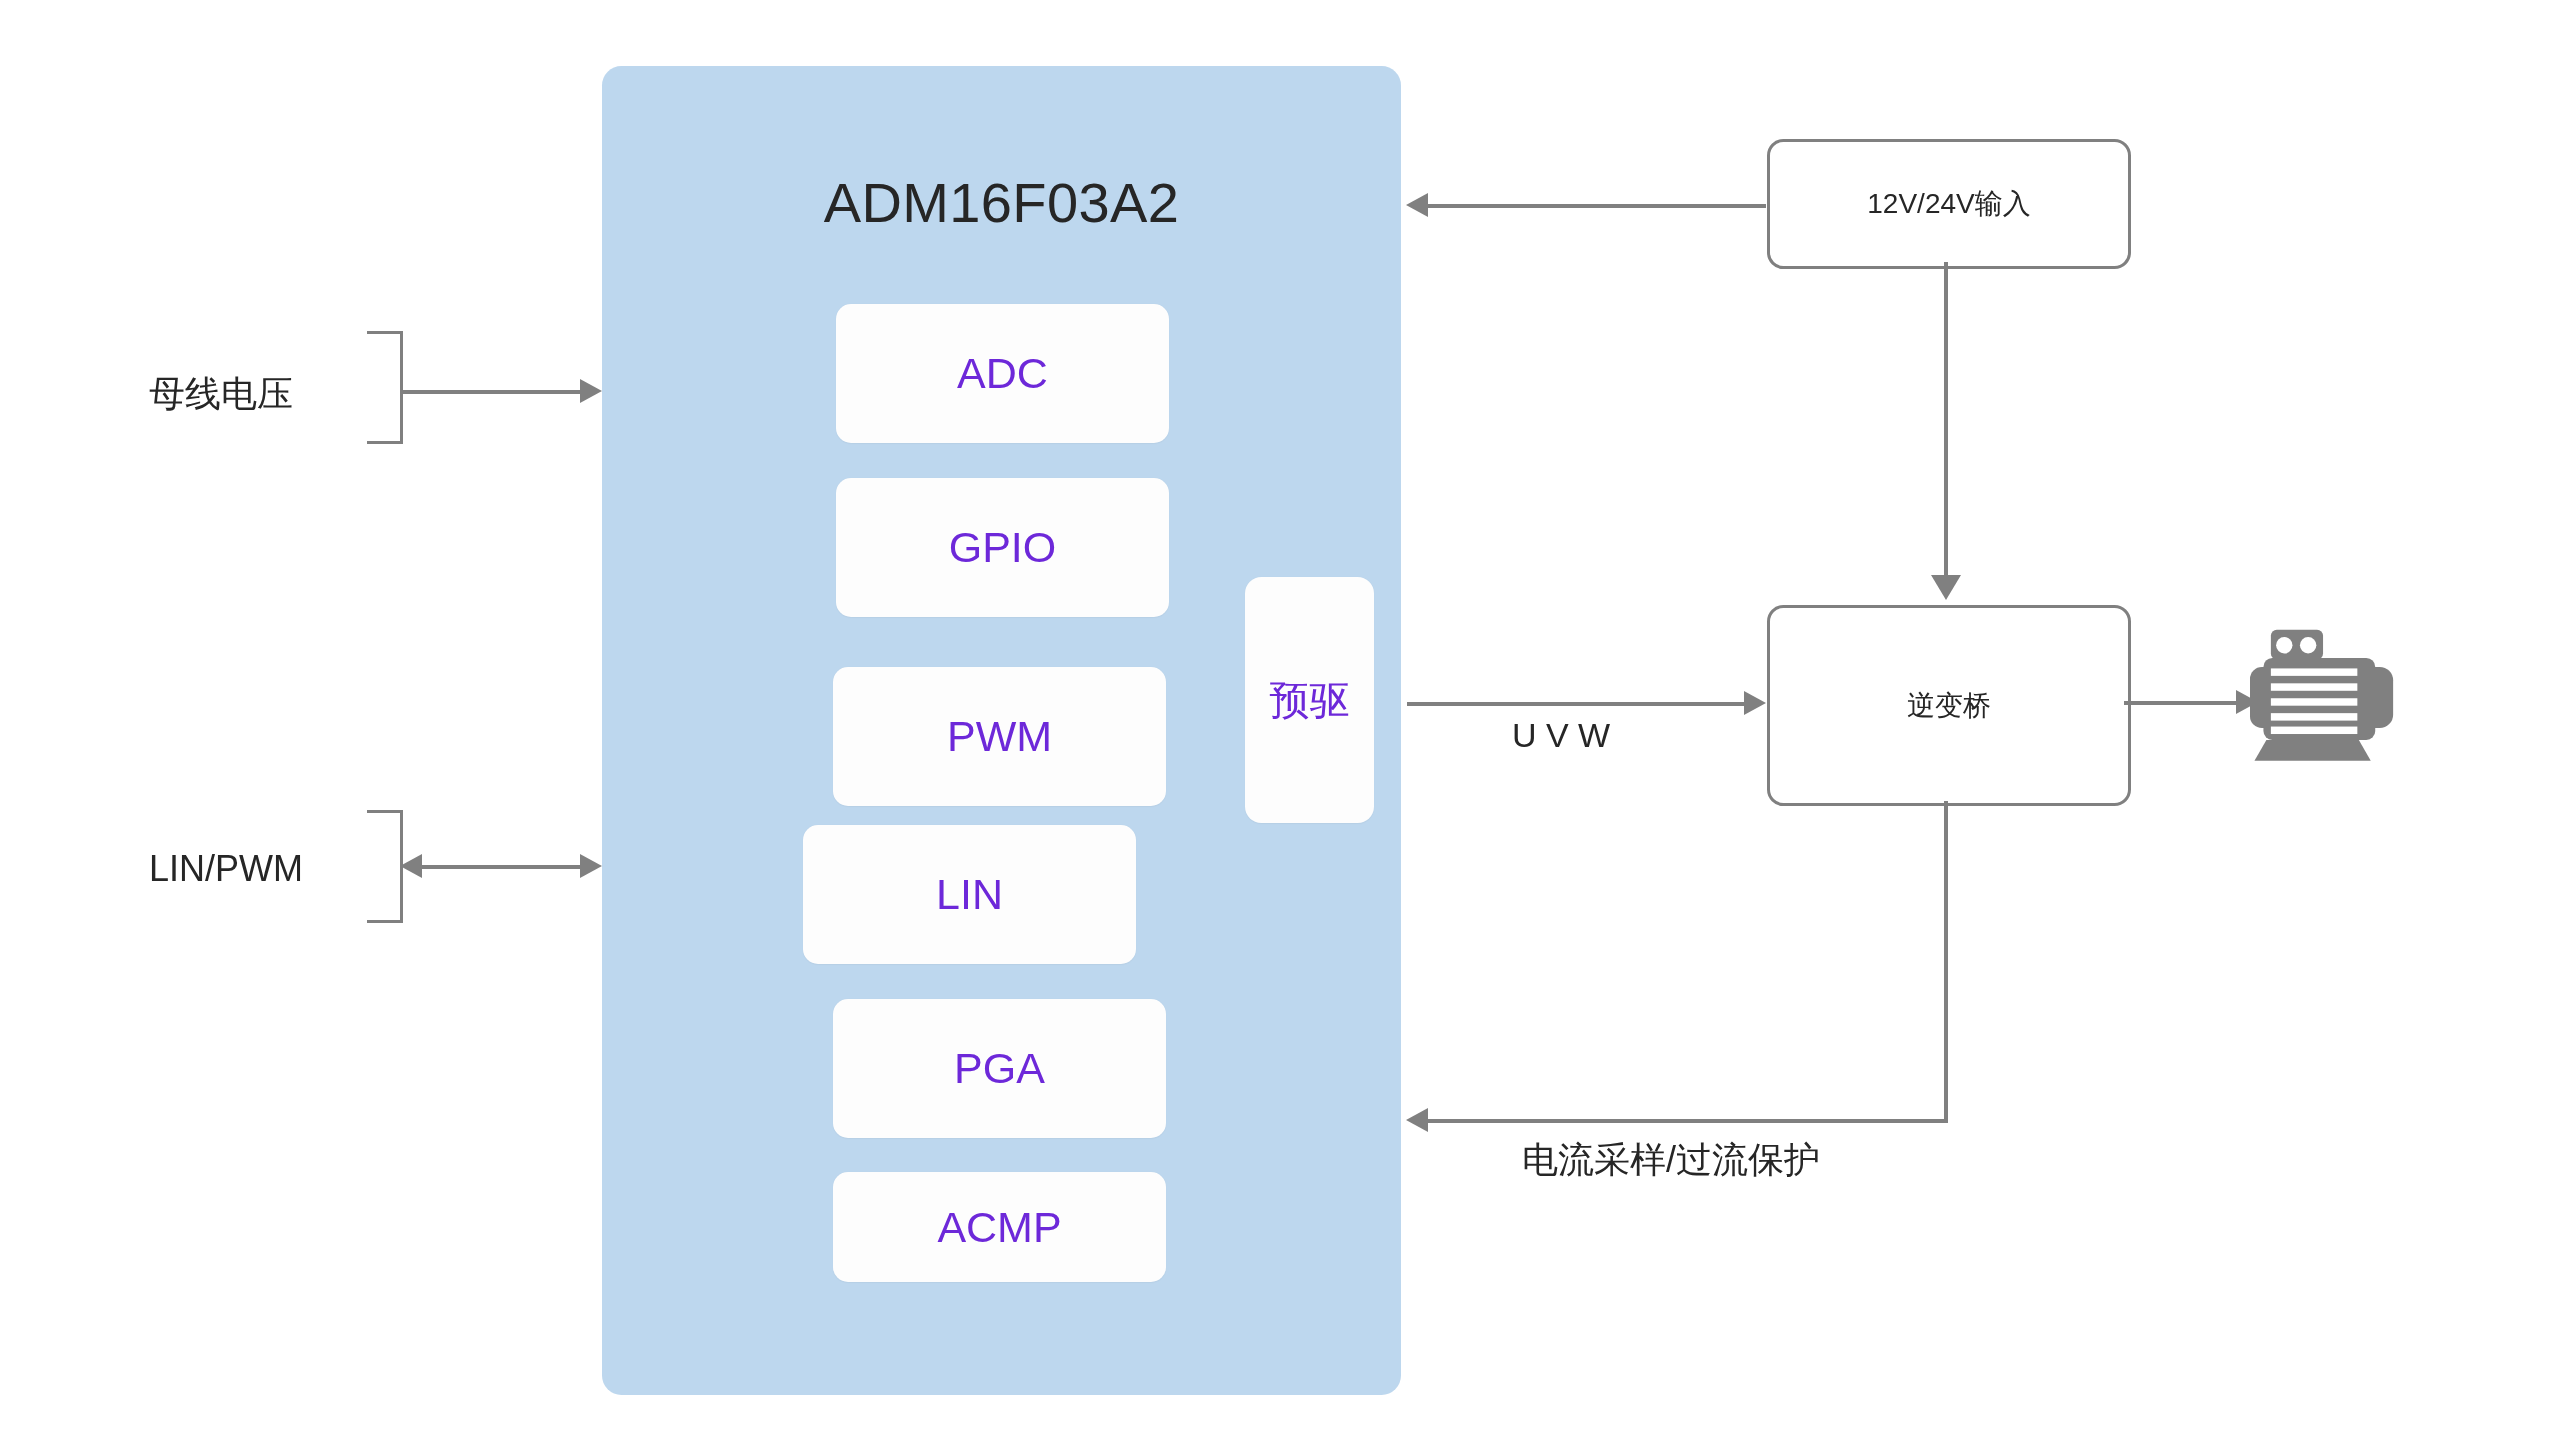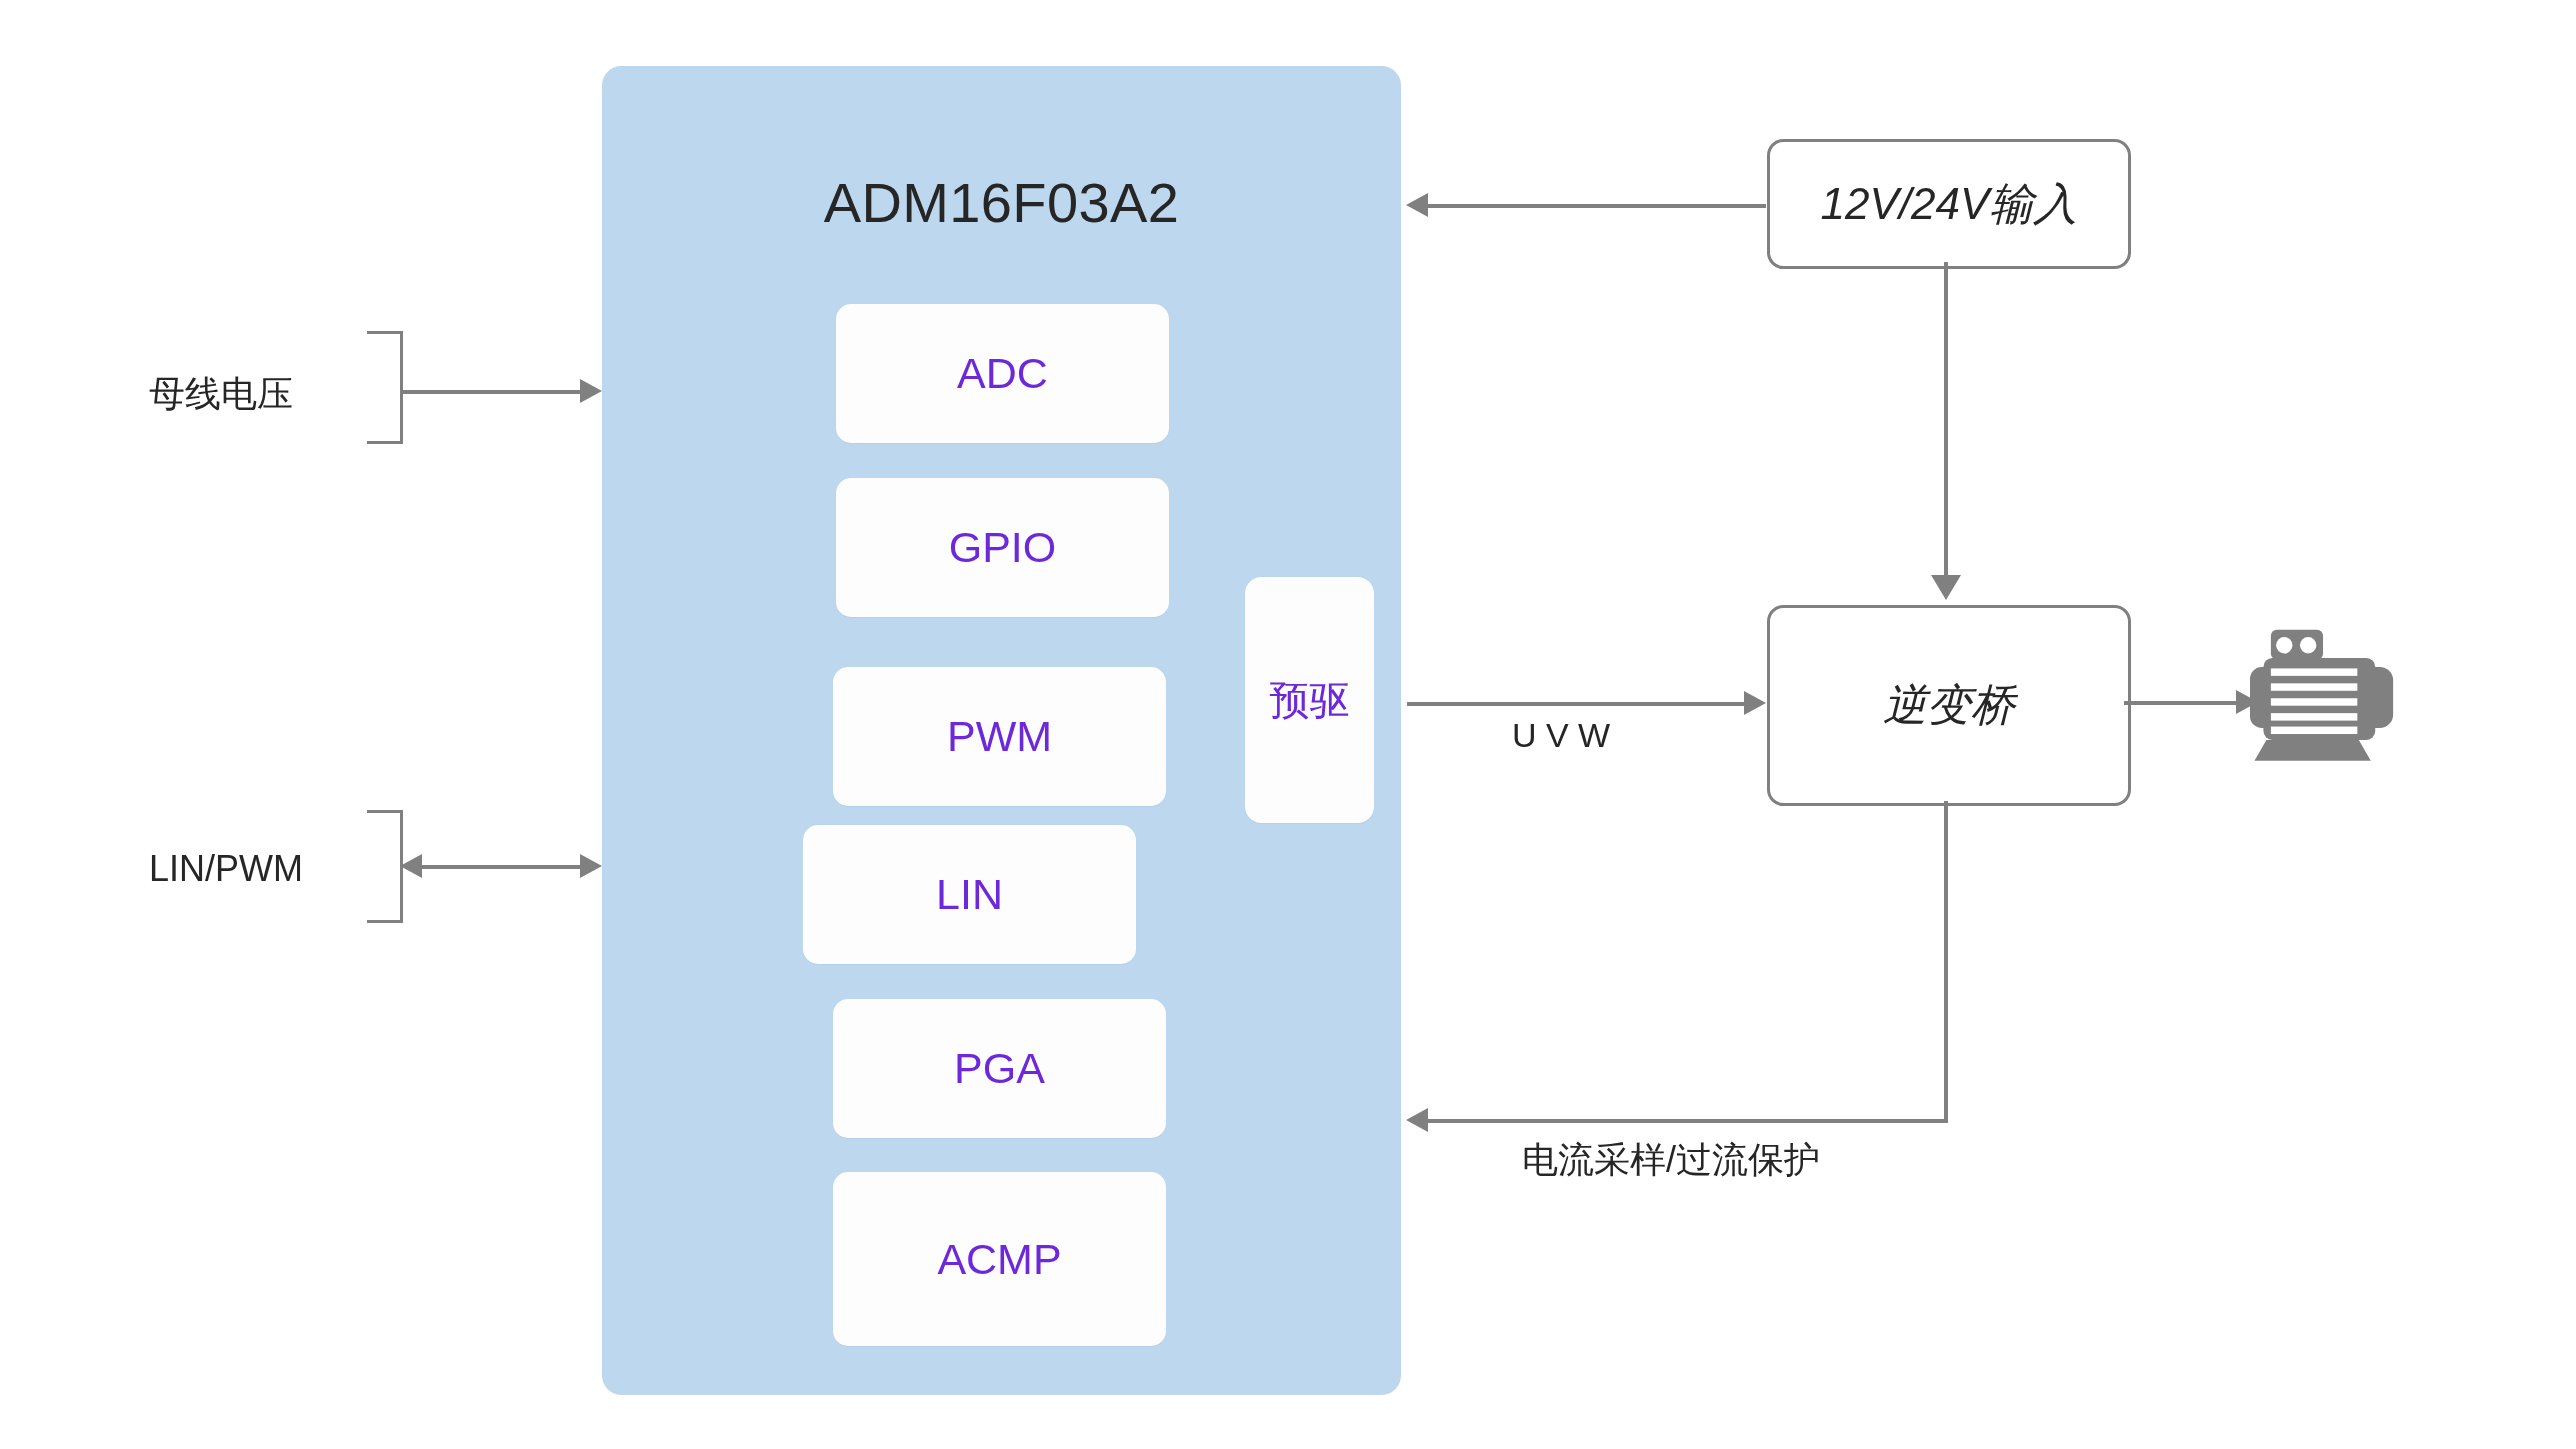--- a/index.html
+++ b/index.html
@@ -31,35 +31,35 @@
     border-radius:15px;
     display:flex;align-items:center;justify-content:center;
     font-size:43px;color:#6d28d9;
     box-shadow:0 0.7px 1.5px rgba(0,0,0,0.04);
   }
   .blk-adc { left:836px; top:304px;  width:333px; height:139px; }
   .blk-gpio{ left:836px; top:478px;  width:333px; height:139px; }
   .blk-pwm { left:833px; top:651px;  width:333px; height:139px;margin-top:16px; }
   .blk-lin { left:803px; top:825px; width:333px; height:139px; }
   .blk-pga { left:833px; top:999px; width:333px; height:139px; }
-  .blk-acmp{ left:833px; top:1172px; width:333px; height:174px; }
+  .blk-acmp{ left:833px; top:1172px; width:333px; height:110px; }
 
   .blk-pre{
     left:1245px; top:577px; width:129px; height:246px;
     font-size:40px; border-radius:16.4px;
   }
 
   
   .obox{
     position:absolute;
     background:#ffffff;
     border:3px solid #808080;
     border-radius:16.4px;
     display:flex;align-items:center;justify-content:center;
-    font-size:44px;color:#262626;font-style:italic;
+    font-size:28px;color:#262626;
   }
   .box-power{ left:1767px; top:139px;  width:358px; height:124px; }
   .box-bridge{ left:1767px; top:605px; width:358px; height:195px; }
 
   
   .h-line{position:absolute;height:3.7px;background:#808080;}
   .v-line{position:absolute;width:3.7px;background:#808080;}
 
   .arrow-r, .arrow-l, .arrow-d{
     position:absolute;width:0;height:0;

